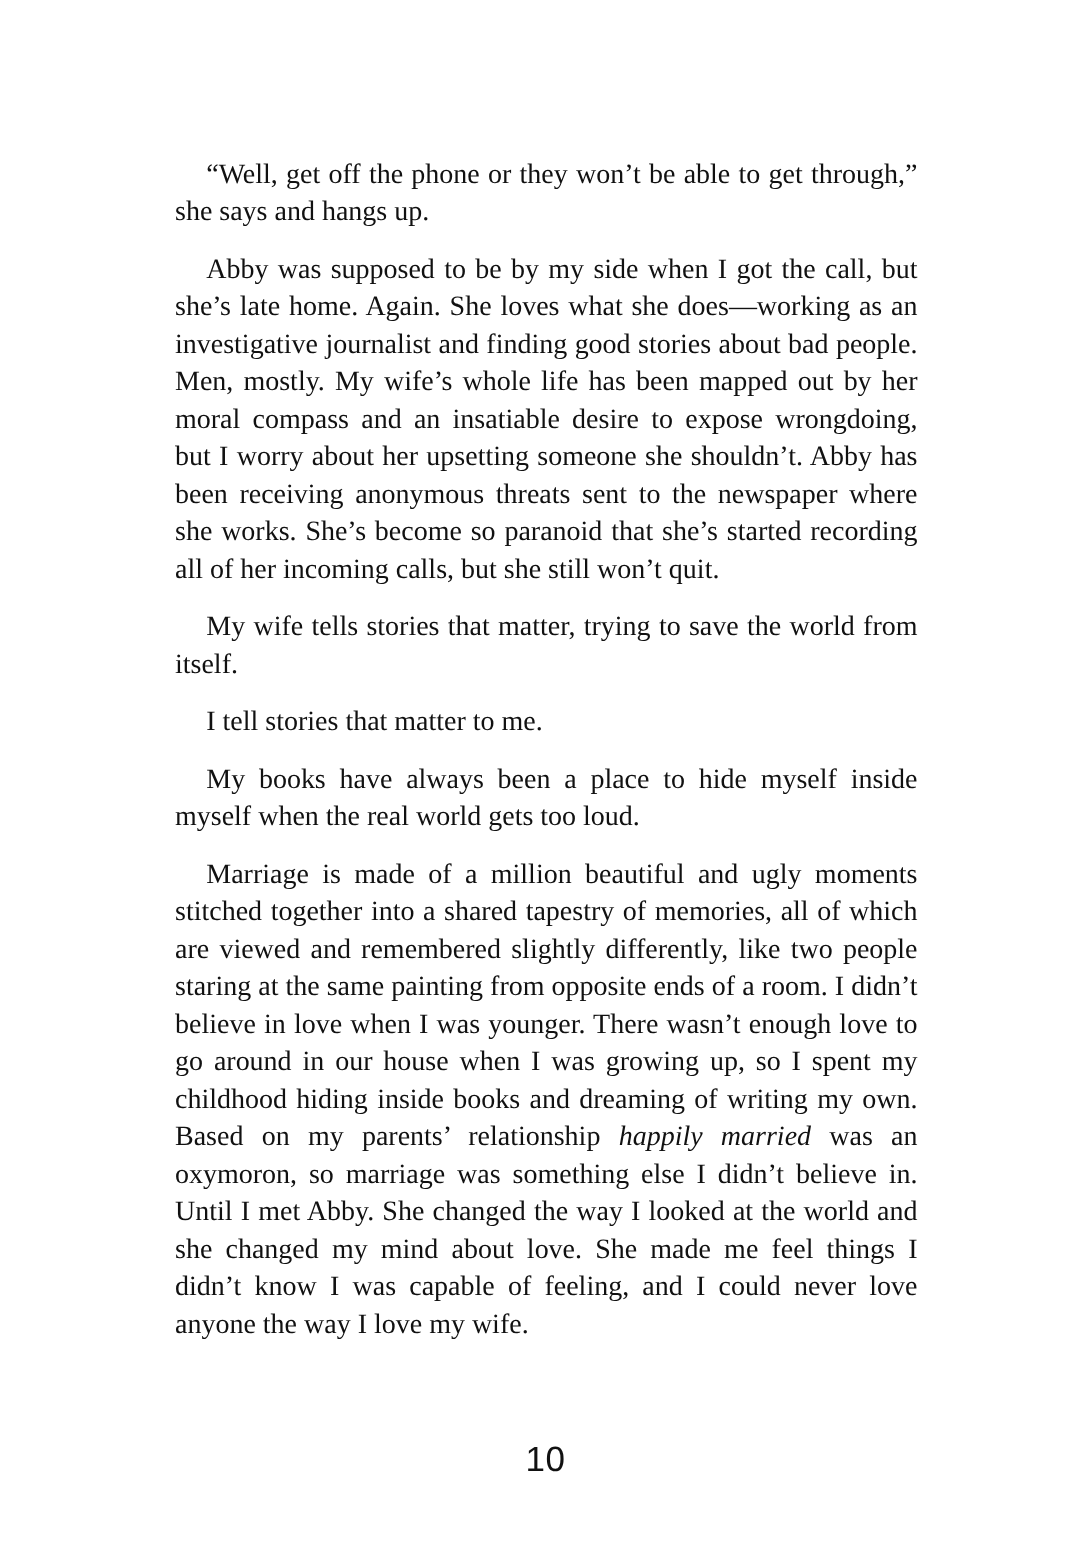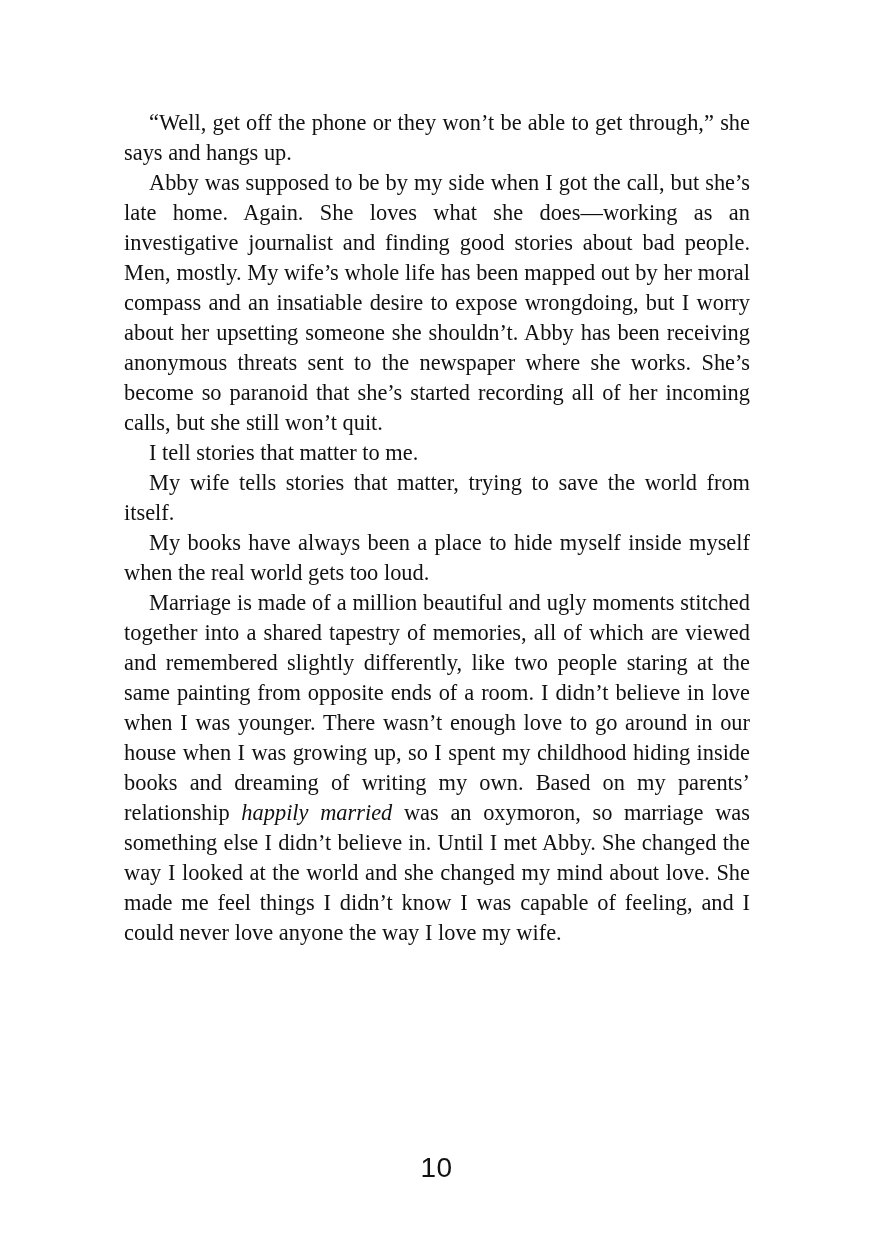--- a/index.html
+++ b/index.html
@@ -15,21 +15,21 @@
     margin: 0 auto;
     overflow: hidden;
   }
   .text-block {
     position: absolute;
     left: 124px;
     top: 108px;
     width: 626px;
   }
   .para {
-    margin: 0;
+    margin: 16px;
     font-family: "Liberation Serif", "DejaVu Serif", serif;
     font-size: 22.4px;
     line-height: 30px;
     color: #111111;
     text-align: justify;
     text-justify: inter-word;
     text-indent: 25px;
     hyphens: none;
     -webkit-hyphens: none;
   }
@@ -52,23 +52,23 @@
 <body>
 
 <div class="page">
 
   <div class="text-block">
 
     <p class="para">“Well, get off the phone or they won’t be able to get through,” she says and hangs up.</p>
 
     <p class="para">Abby was supposed to be by my side when I got the call, but she’s late home. Again. She loves what she does—working as an investigative journalist and finding good stories about bad people. Men, mostly. My wife’s whole life has been mapped out by her moral compass and an insatiable desire to expose wrongdoing, but I worry about her upsetting someone she shouldn’t. Abby has been receiving anonymous threats sent to the newspaper where she works. She’s become so paranoid that she’s started recording all of her incoming calls, but she still won’t quit.</p>
 
+    <p class="para">My wife tells stories that matter, trying to save the world from itself.</p>
+
     <p class="para">I tell stories that matter to me.</p>
-
-    <p class="para">My wife tells stories that matter, trying to save the world from itself.</p>
 
     <p class="para">My books have always been a place to hide myself inside myself when the real world gets too loud.</p>
 
     <p class="para"><span>Marriage is made of a million beautiful and ugly moments stitched together into a shared tapestry of memories, all of which are viewed and remembered slightly differently, like two people staring at the same painting from opposite ends of a room. I didn’t believe in love when I was younger. There wasn’t enough love to go around in our house when I was growing up, so I spent my childhood hiding inside books and dreaming of writing my own. Based on my parents’ relationship </span><em>happily married</em><span> was an oxymoron, so marriage was something else I didn’t believe in. Until I met Abby. She changed the way I looked at the world and she changed my mind about love. She made me feel things I didn’t know I was capable of feeling, and I could never love anyone the way I love my wife.</span></p>
 
 
   </div>
 
   <div class="folio">10</div>
 

